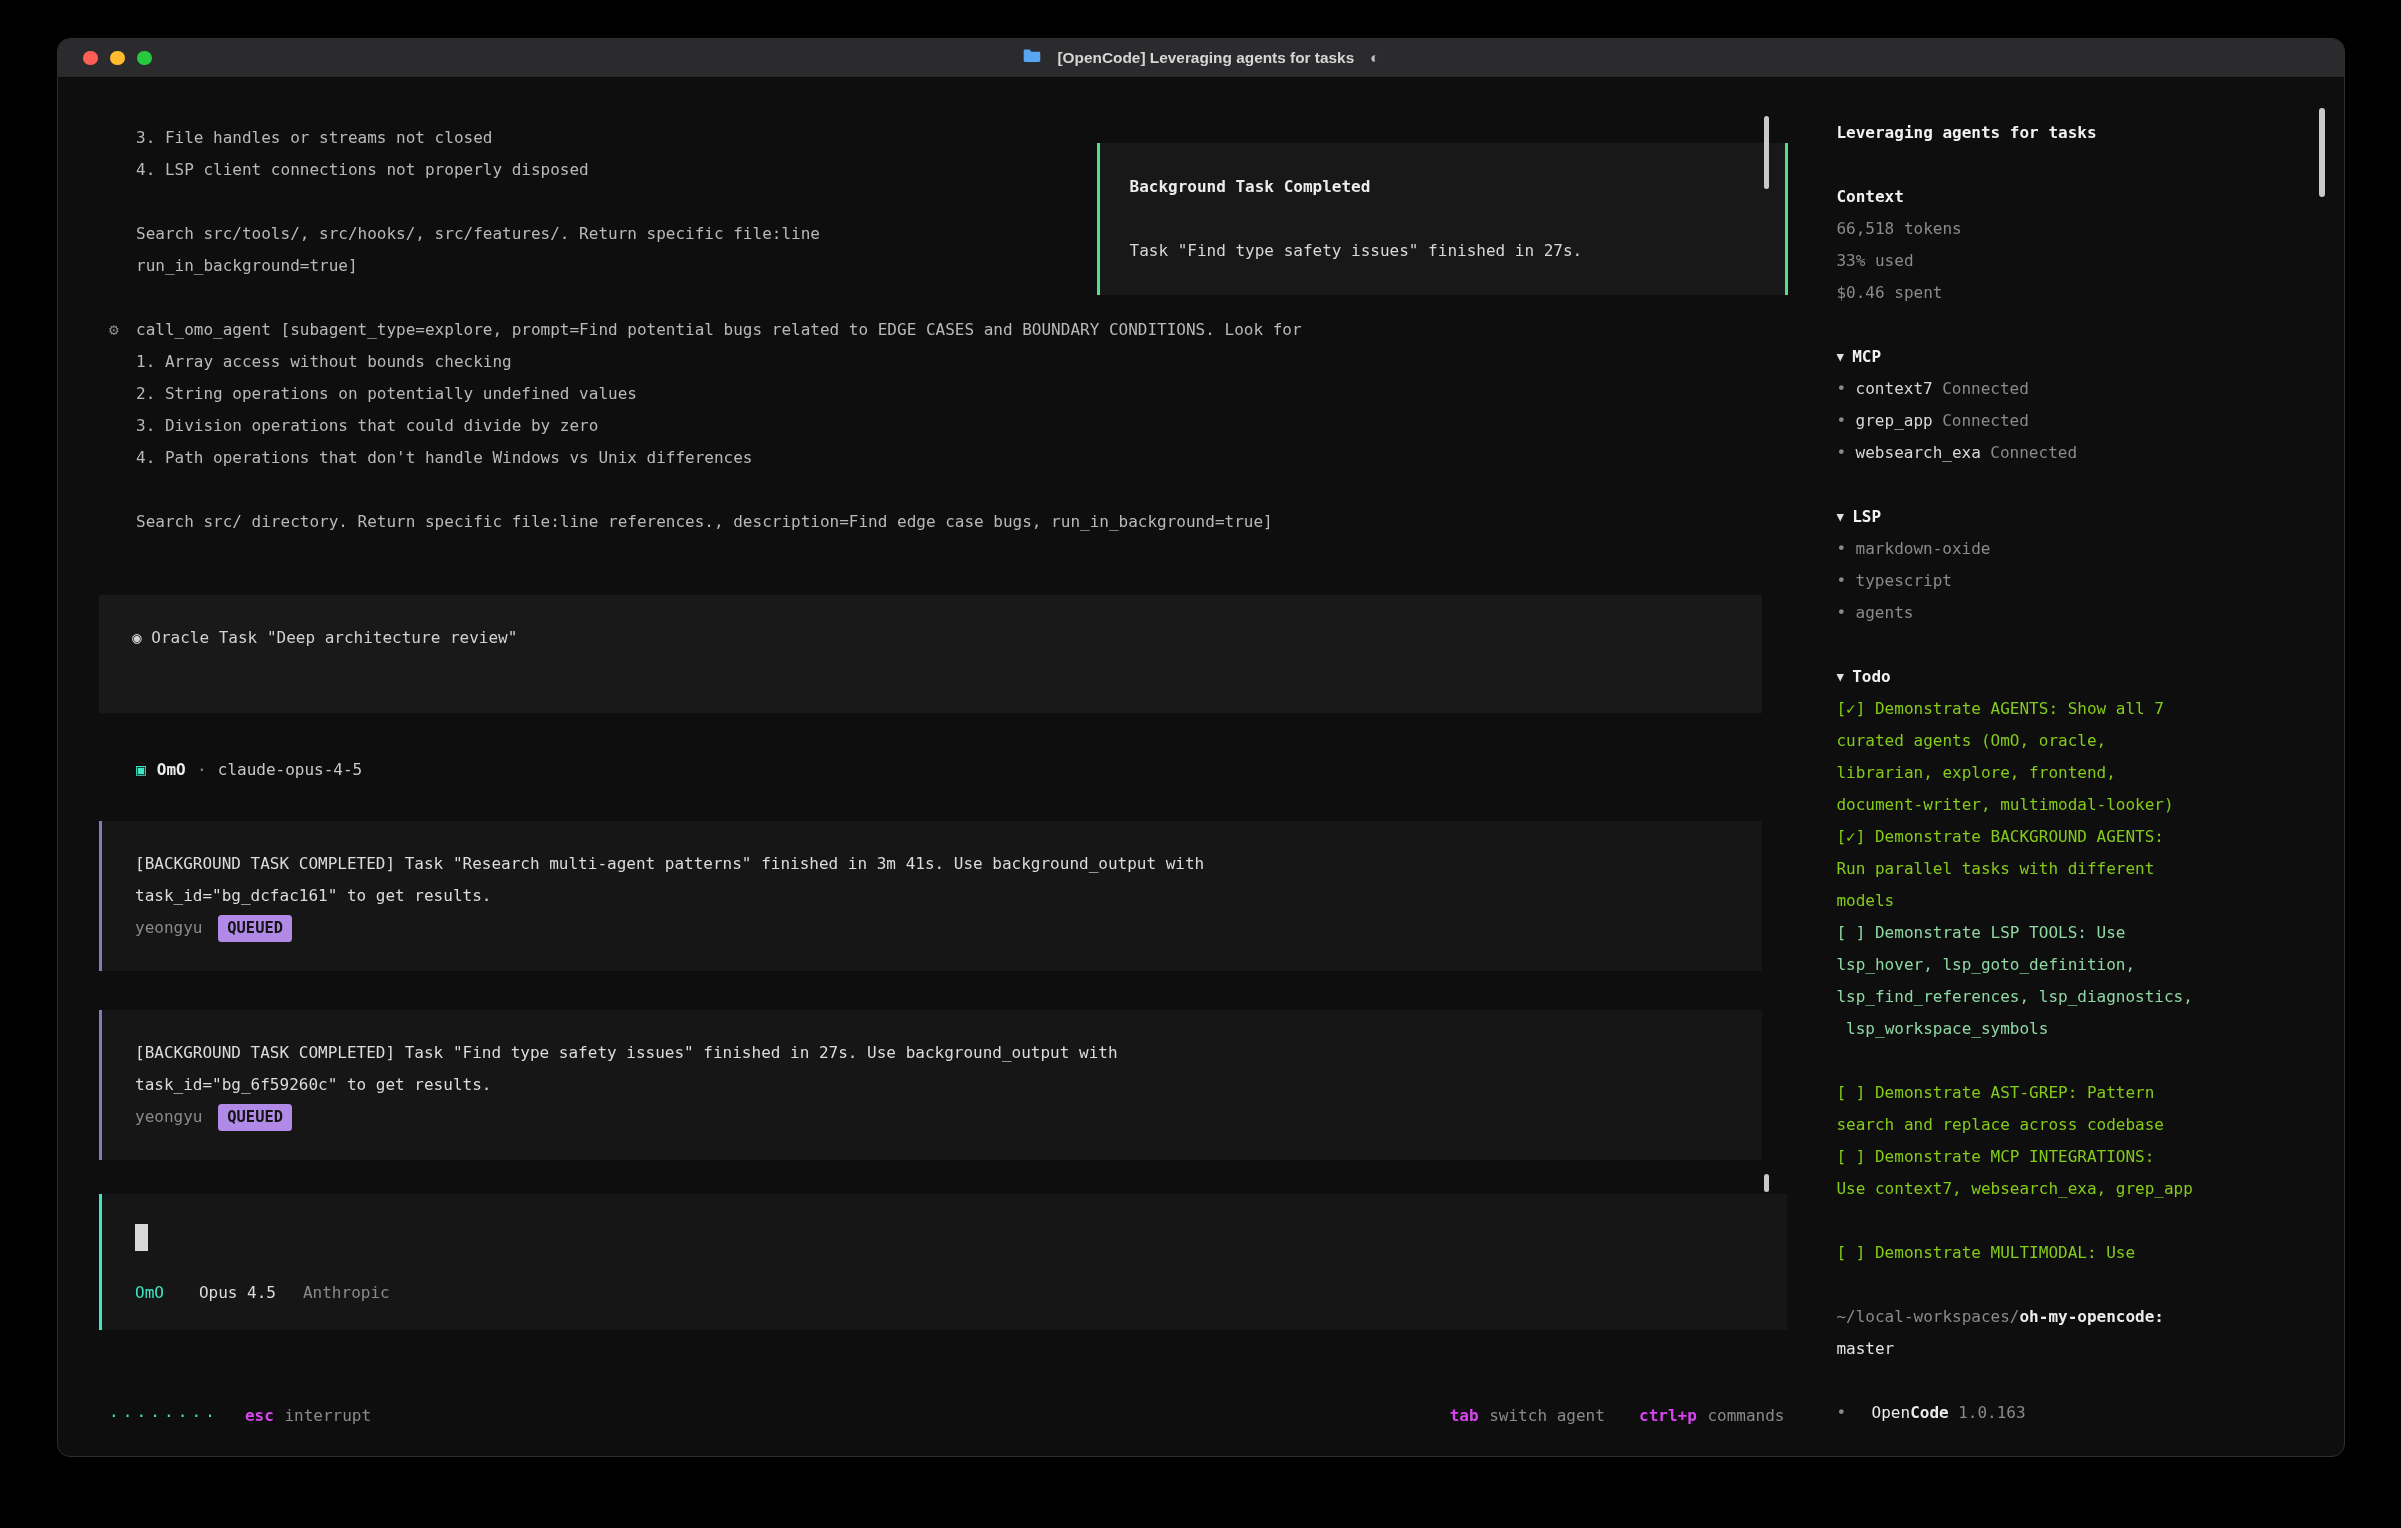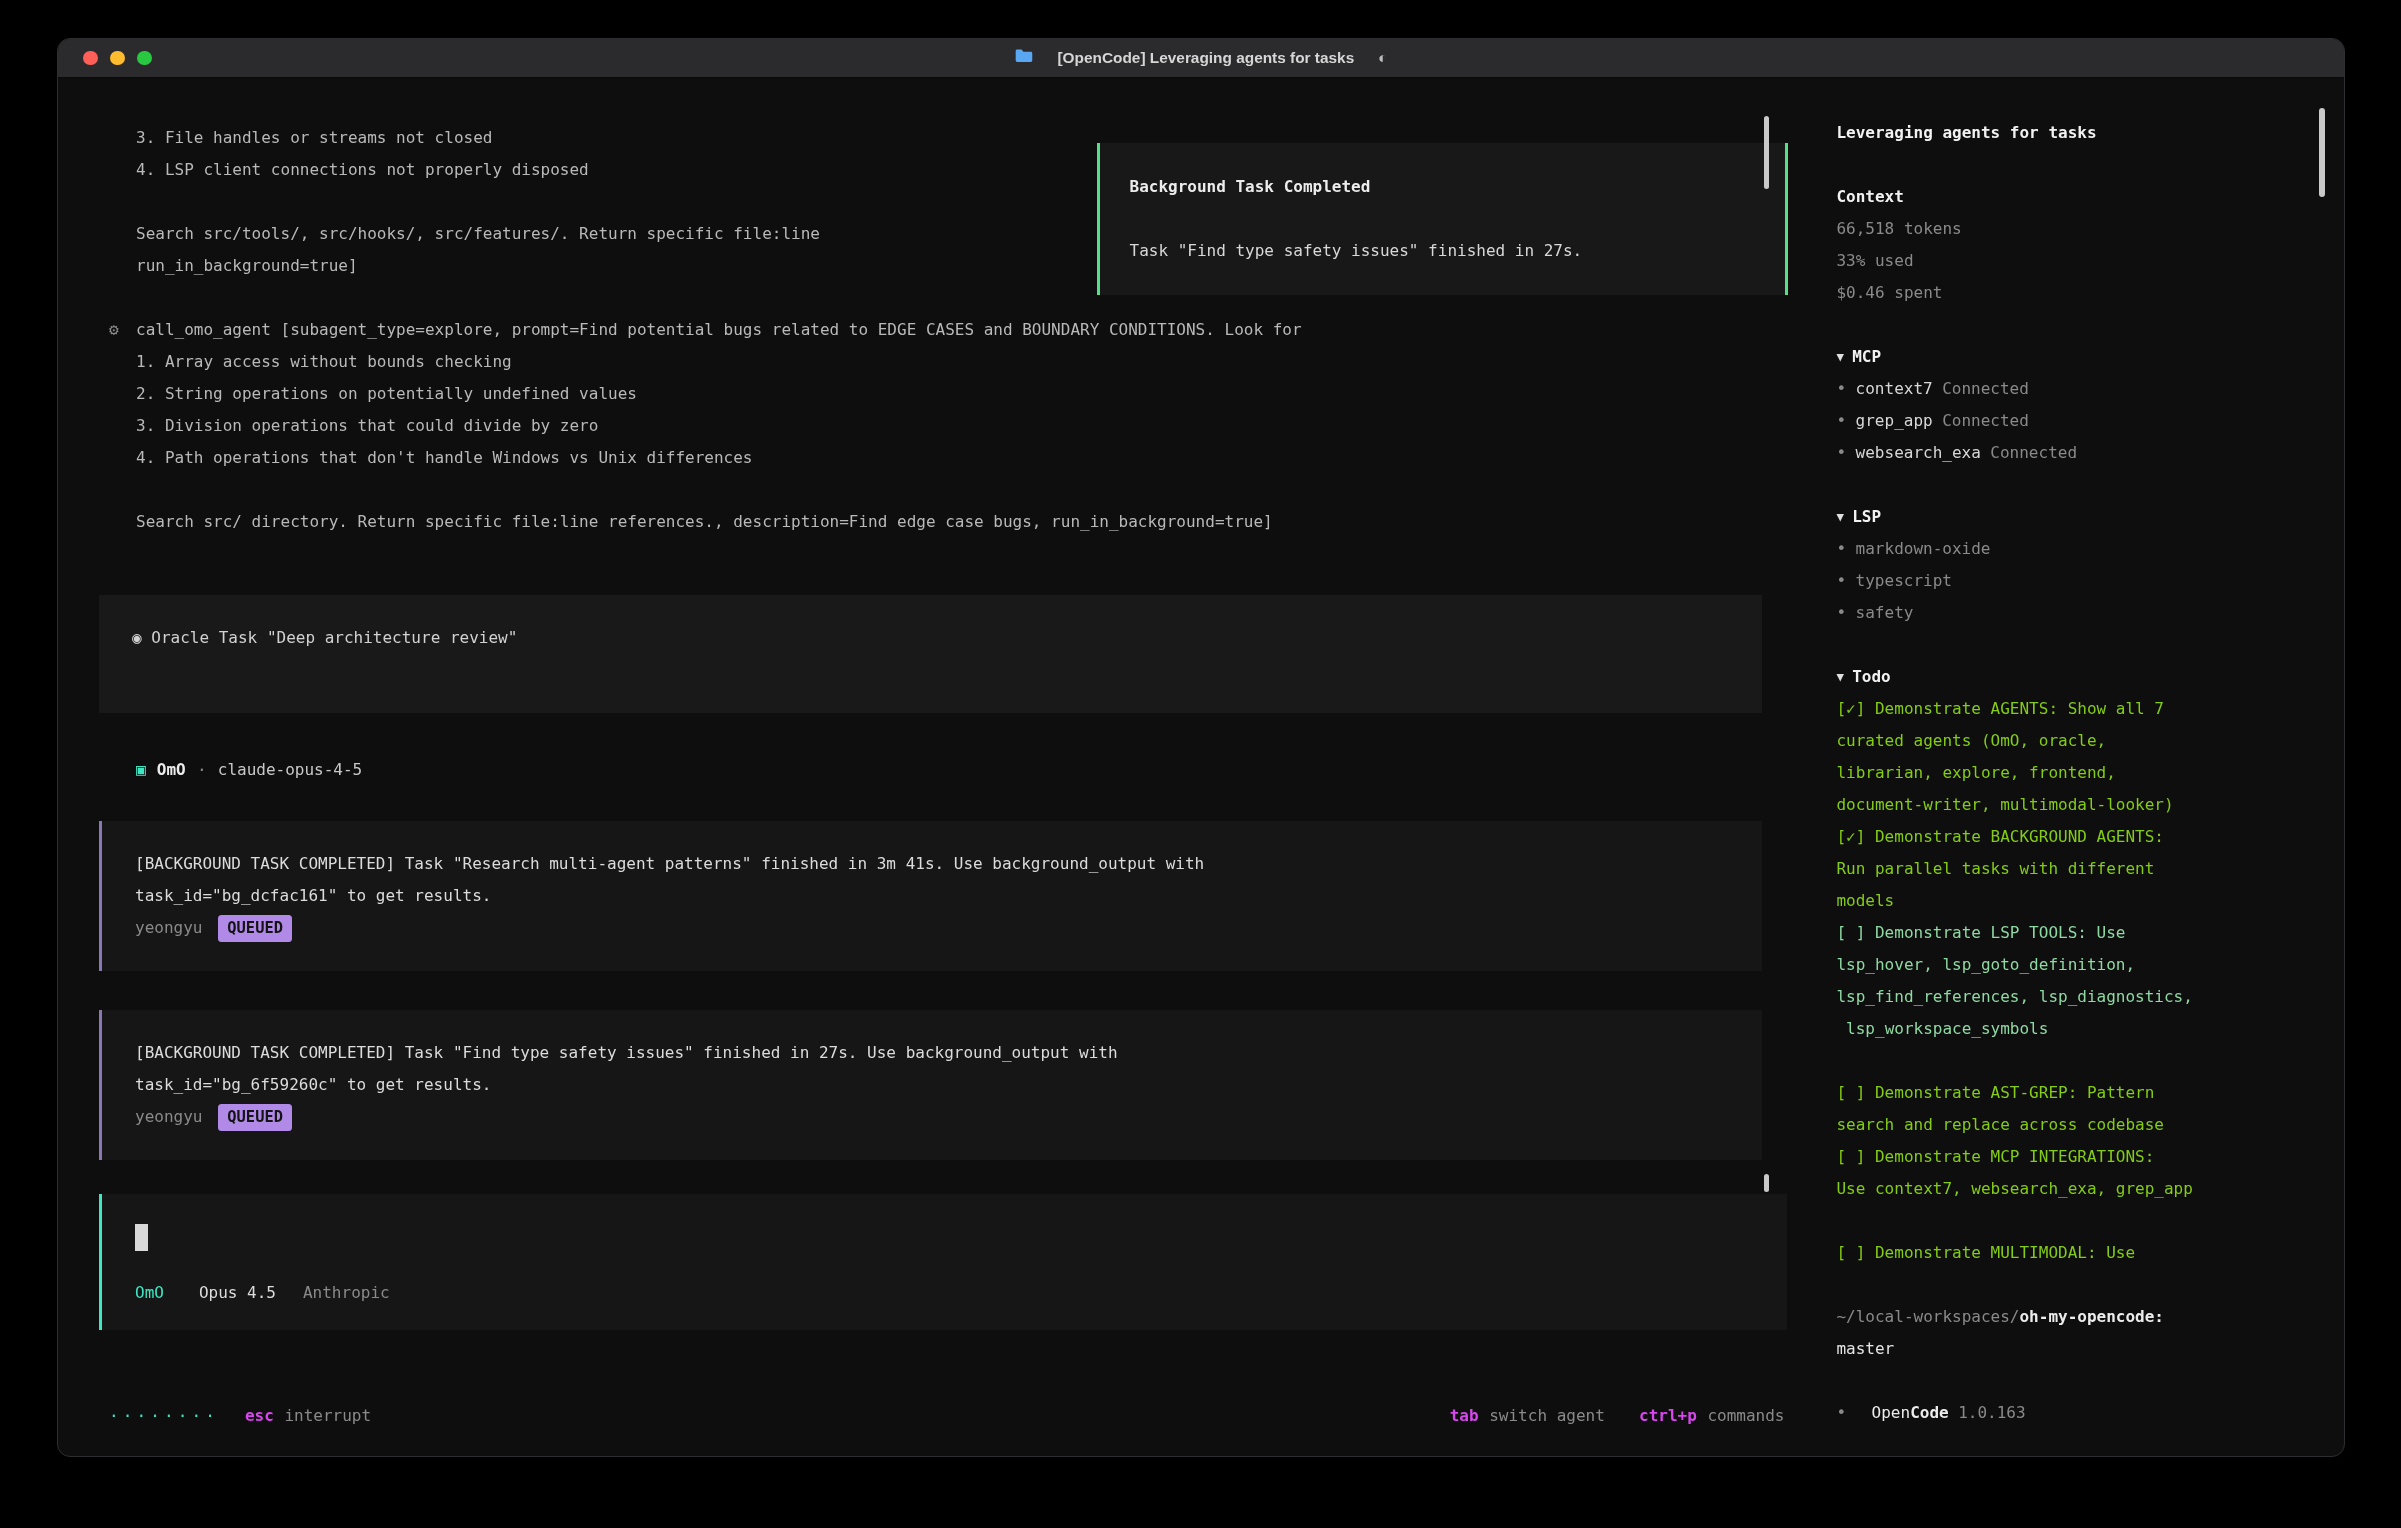--- a/index.html
+++ b/index.html
@@ -10,21 +10,21 @@
     background:#0e0e0f; border-radius:13px; border:0.6px solid #2e2e30;
     box-shadow:0 29.5px 83px rgba(0,0,0,.85); overflow:hidden; display:flex; flex-direction:column; }
 
   .titlebar { height:39px; background:#2b2b2d; border-bottom:0.6px solid #0a0a0a;
     display:flex; align-items:center; position:relative; flex:0 0 auto; }
   .traffic { display:flex; gap:12.4px; margin-left:25px; }
   .light { width:14.8px; height:14.8px; border-radius:50%; }
   .light.red{background:#ff5f57} .light.yellow{background:#febc2e} .light.green{background:#28c840}
   .title { position:absolute; left:50%; top:50%; transform:translate(-50%,-50%);
     font-family:"Liberation Sans",sans-serif; font-size:15.4px; font-weight:bold; color:#d6d6d6;
-    display:flex; align-items:flex-start; gap:24px; white-space:nowrap; }
+    display:flex; align-items:flex-start; gap:16px; white-space:nowrap; }
   .title .suffix{ font-weight:normal; color:#bdbdbd; }
 
   .content { flex:1; display:flex; min-height:0; }
 
   
   .main { width:1754px; position:relative; display:flex; flex-direction:column;
     padding:44px 0 23.6px 78px; }
   .pre { white-space:pre-wrap; }
   .dim  { color:#8a8a8a; }
   .txt  { color:#b9b9b9; }
@@ -244,21 +244,21 @@
       <div class="row">
         <span class="dim">•</span>
         <span class="dim">markdown-oxide</span>
       </div>
       <div class="row">
         <span class="dim">•</span>
         <span class="dim">typescript</span>
       </div>
       <div class="row">
         <span class="dim">•</span>
-        <span class="dim">safety</span>
+        <span class="dim">agents</span>
       </div>
       <div class="sp"></div>
 
       <div class="sb-head">
         <span class="arrow">▼</span>
         <span>Todo</span>
       </div>
       <div class="todo-item pre">[✓] Demonstrate AGENTS: Show all 7
 curated agents (OmO, oracle,
 librarian, explore, frontend,

